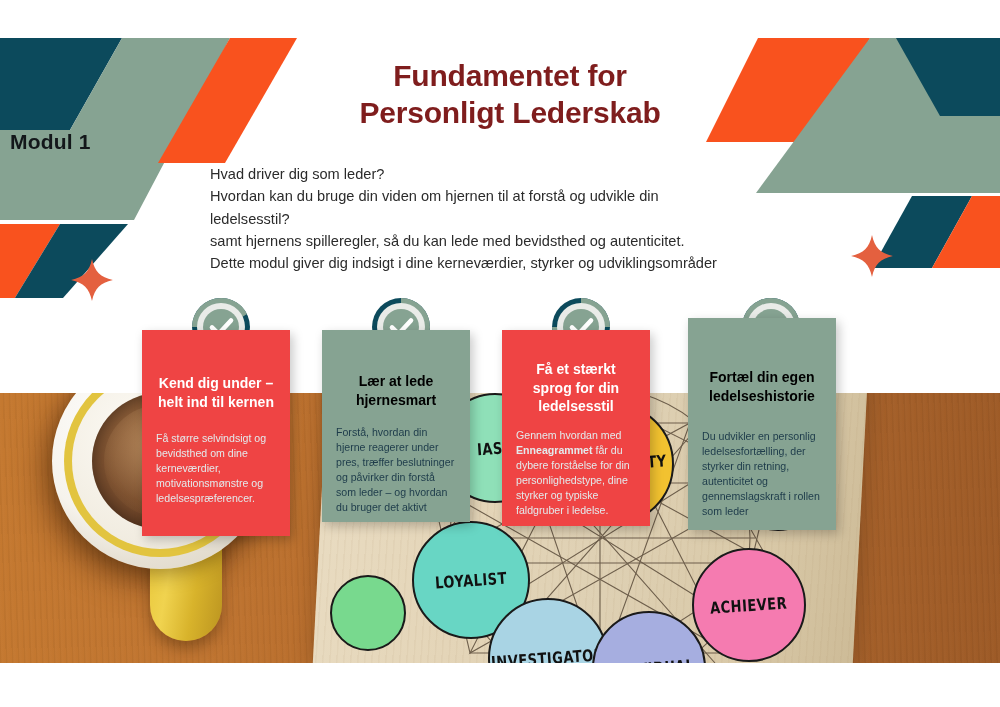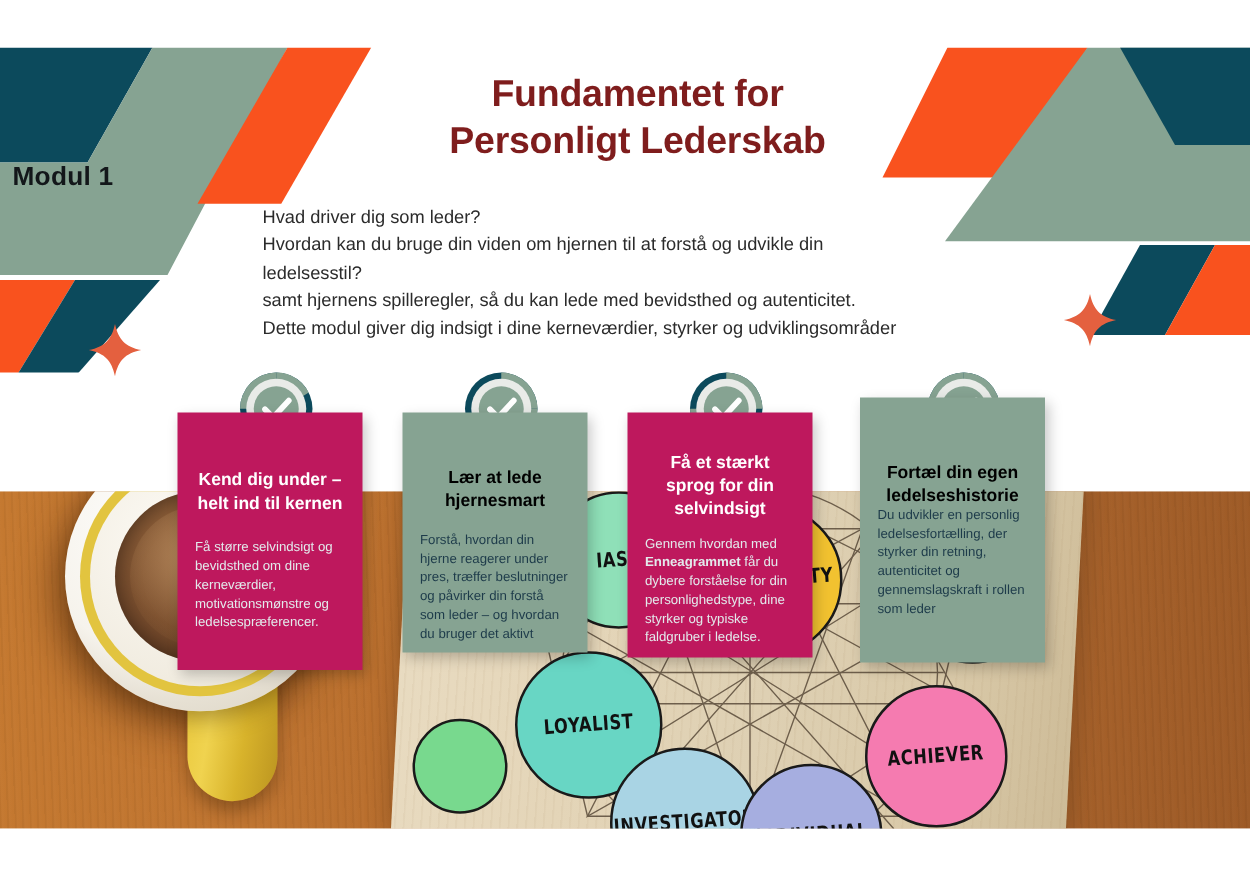--- a/index.html
+++ b/index.html
@@ -65,21 +65,21 @@
          color:#7f1d1d;font-weight:700;font-size:30px;line-height:1.22;letter-spacing:-.2px;}
   .module-badge{position:absolute;left:10px;top:130px;color:#13171a;font-weight:700;font-size:21px;letter-spacing:.2px;}
 
   .intro{position:absolute;left:210px;top:163px;width:630px;color:#2b2b2b;
          font-size:14.6px;line-height:1.53;}
   .intro p{margin:0;}
 
   
   .card{position:absolute;width:148px;padding:0 14px;box-sizing:border-box;
         box-shadow:3px 4px 10px rgba(0,0,0,.22);}
-  .card.dark{background:#be185d;}
+  .card.dark{background:#ef4444;}
   .card.sage{background:#86a392;}
   .card-h{font-weight:700;font-size:14px;line-height:1.33;text-align:center;}
   .card.dark .card-h{color:#ffffff;}
   .card.sage .card-h{color:#000000;}
   .card-b{font-size:10.6px;line-height:1.42;}
   .card.dark .card-b{color:#e3eaec;}
   .card.sage .card-b{color:#1d3b4a;}
   .card-b b{font-weight:700;}
 
   
@@ -232,26 +232,26 @@
       <div>Lær at lede</div>
       <div>hjernesmart</div>
     </div>
     <div class="card-b" style="margin-top:16px;">Forstå, hvordan din hjerne reagerer under pres, træffer beslutninger og påvirker din forstå som leder – og hvordan du bruger det aktivt</div>
   </div>
 
   <div class="card dark" style="left:502px;top:330px;height:196px;">
     <div class="card-h" style="margin-top:30px;">
       <div>Få et stærkt</div>
       <div>sprog for din</div>
-      <div>selvindsigt</div>
+      <div>ledelsesstil</div>
     </div>
     <div class="card-b" style="margin-top:12px;"><span>Gennem hvordan med </span><b>Enneagrammet</b><span> får du dybere forståelse for din personlighedstype, dine styrker og typiske faldgruber i ledelse.</span></div>
   </div>
 
   <div class="card sage" style="left:688px;top:318px;height:212px;">
     <div class="card-h" style="margin-top:50px;">
       <div>Fortæl din egen</div>
       <div>ledelseshistorie</div>
     </div>
-    <div class="card-b" style="">Du udvikler en personlig ledelsesfortælling, der styrker din retning, autenticitet og gennemslagskraft i rollen som leder</div>
+    <div class="card-b" style="margin-top:24px;">Du udvikler en personlig ledelsesfortælling, der styrker din retning, autenticitet og gennemslagskraft i rollen som leder</div>
   </div>
 
 </div>
 
 </body></html>

